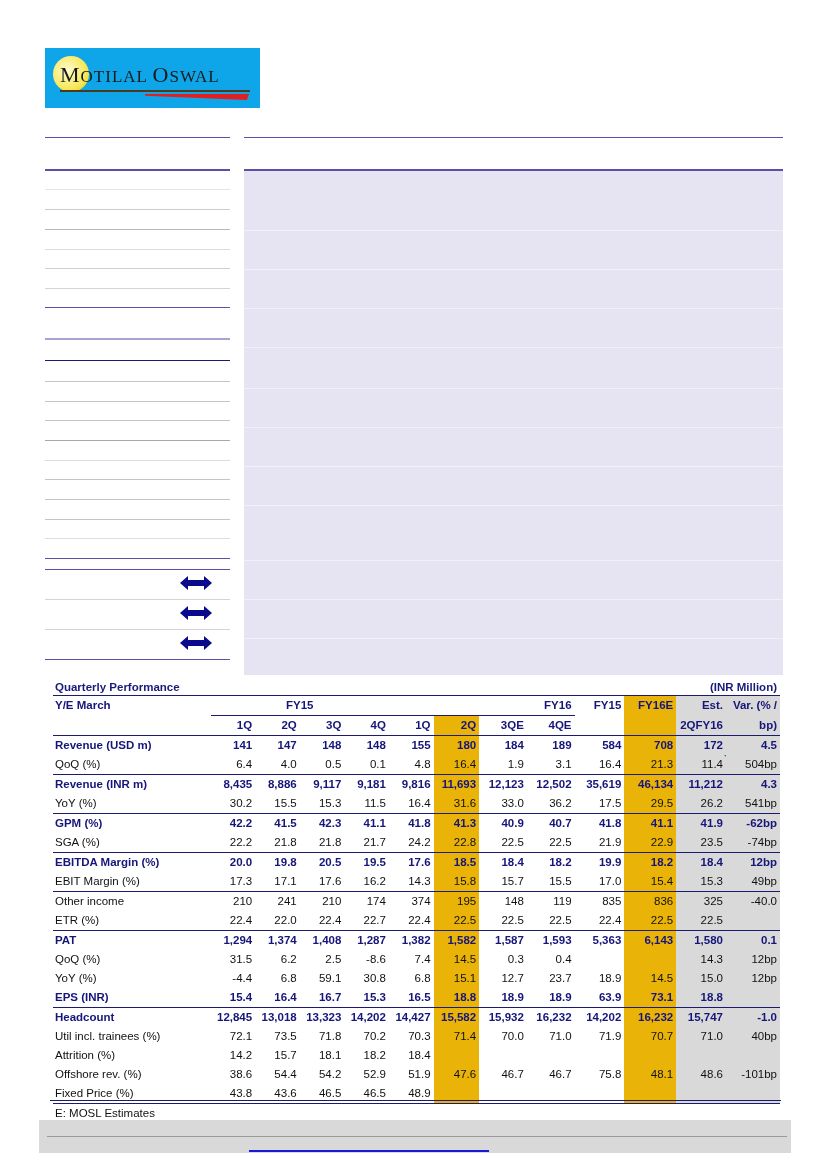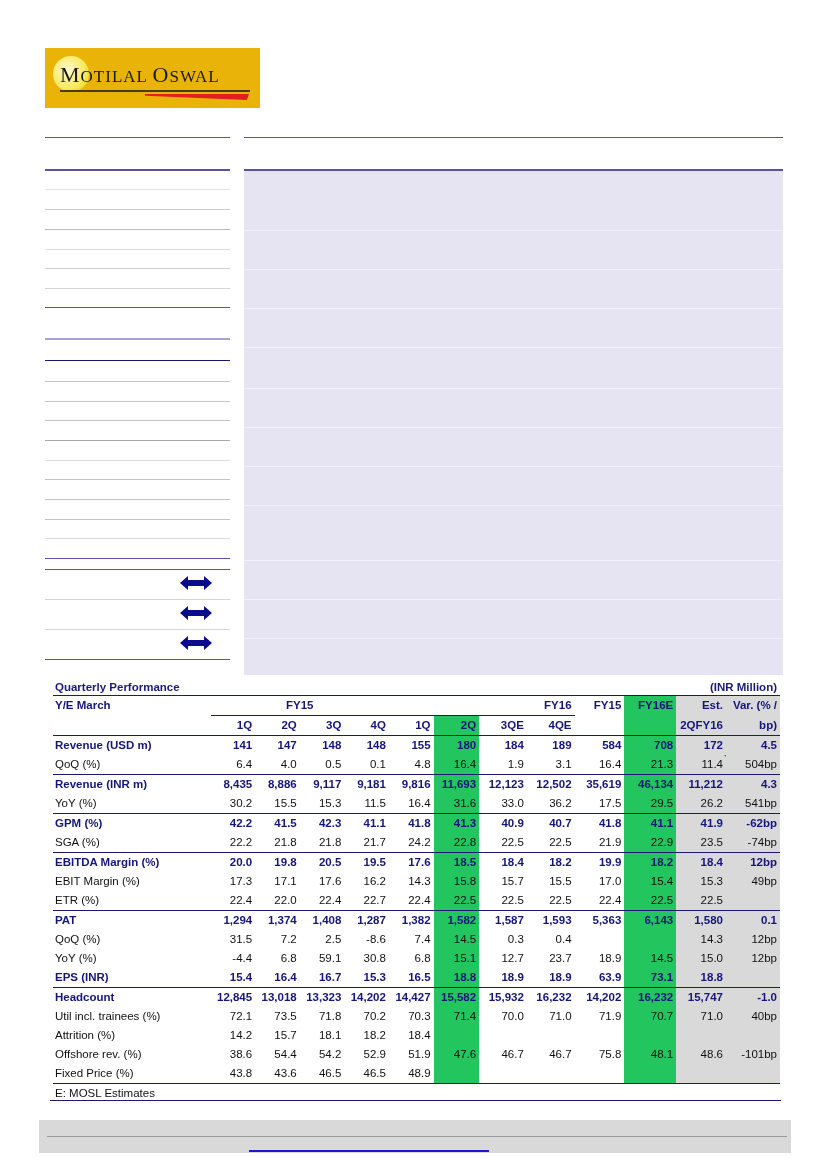--- a/index.html
+++ b/index.html
@@ -1,17 +1,17 @@
 <!DOCTYPE html>
 <html><head>
 <meta charset="utf-8">
 <style>
   html, body { margin:0; padding:0; background:#ffffff; }
   body { width:827px; height:1169px; position:relative; overflow:hidden; font-family:"Liberation Sans", sans-serif; }
-  .logo { position:absolute; left:45px; top:48px; width:215px; height:60px; background:#eab308; overflow:hidden; }
+  .logo { position:absolute; left:45px; top:48px; width:215px; height:60px; background:#0ea5e9; overflow:hidden; }
   .logo .sun { position:absolute; left:8px; top:8px; width:36px; height:36px; border-radius:50%; background:radial-gradient(circle at 40% 40%, #fffbd0, #f7e85a 60%, #f2c200); }
   .logo .name { position:absolute; left:15px; top:14px; font-family:"Liberation Serif", serif; font-size:22px; letter-spacing:1px; color:#1a1a1a; white-space:nowrap; }
   .logo .name small { font-size:17px; }
   .logo .rule { position:absolute; left:15px; top:42px; width:190px; height:2px; background:#4a3b20; }
   .logo .swoosh { position:absolute; left:100px; top:46px; width:104px; height:6px; background:#e02020; clip-path:polygon(0 0,100% 0,98% 100%,0 30%); }
 
   .left-panel { position:absolute; left:45px; top:137px; width:185px; }
   .hline { position:absolute; left:0; width:185px; height:1px; }
   .right-panel { position:absolute; left:244px; top:137px; width:539px; height:536px; }
   .rp-top { position:absolute; left:0; top:0; width:539px; height:1px; background:#5b4fa8; }
@@ -24,21 +24,21 @@
   table { border-collapse:collapse; width:727px; table-layout:fixed; font-size:11.5px; color:#111; }
   col.c-label { width:152px; }
   col.c-num { width:43px; }
   td { padding:0 3px; height:19px; line-height:19px; text-align:right; white-space:nowrap; overflow:hidden; }
   td.lbl { text-align:left; padding-left:2px; }
   .title-row td { color:#1a1a7a; font-weight:bold; height:15px; line-height:15px;margin-left:20px; }
   .bold td { font-weight:bold; color:#15157a; }
   .hdr td { font-weight:bold; color:#15157a; }
   .b-top td { border-top:1.5px solid #1a1a6e; }
   .b-bot td { border-bottom:1.5px solid #1a1a6e; }
-  td.hl { background:#22c55e; }
+  td.hl { background:#eab308; }
   td.gr { background:#d9d9d9; }
   td.fy-under { border-bottom:1.5px solid #1a1a6e; }
   .note { font-size:11.5px; color:#111; padding-left:2px; height:18px; line-height:18px; }
   .tri { position:absolute; width:0; height:0; border-left:6px solid transparent; border-top:6px solid #1e9e1e; }
 
   .bottom-rule { position:absolute; left:50px; top:1100px; width:731px; height:1px; background:#1a1a6e; }
   .footer { position:absolute; left:39px; top:1120px; width:752px; height:33px; background:#d9d9d9; }
   .footer .fl { position:absolute; left:8px; top:16px; width:740px; height:1px; background:#9a9a9a; }
   .footer .link { position:absolute; left:210px; top:30px; width:240px; height:2px; background:#1a1ad6; }
 </style>
@@ -266,20 +266,35 @@
           <td>16.2</td>
           <td>14.3</td>
           <td class="hl">15.8</td>
           <td>15.7</td>
           <td>15.5</td>
           <td>17.0</td>
           <td class="hl">15.4</td>
           <td class="gr">15.3</td>
           <td class="gr">49bp</td>
         </tr>
+        <tr class="b-top">
+          <td class="lbl">Other income</td>
+          <td>210</td>
+          <td>241</td>
+          <td>210</td>
+          <td>174</td>
+          <td>374</td>
+          <td class="hl">195</td>
+          <td>148</td>
+          <td>119</td>
+          <td>835</td>
+          <td class="hl">836</td>
+          <td class="gr">325</td>
+          <td class="gr">-40.0</td>
+        </tr>
         <tr class="">
           <td class="lbl">ETR (%)</td>
           <td>22.4</td>
           <td>22.0</td>
           <td>22.4</td>
           <td>22.7</td>
           <td>22.4</td>
           <td class="hl">22.5</td>
           <td>22.5</td>
           <td>22.5</td>
@@ -299,21 +314,21 @@
           <td>1,587</td>
           <td>1,593</td>
           <td>5,363</td>
           <td class="hl">6,143</td>
           <td class="gr">1,580</td>
           <td class="gr">0.1</td>
         </tr>
         <tr class="">
           <td class="lbl">QoQ (%)</td>
           <td>31.5</td>
-          <td>7.2</td>
+          <td>6.2</td>
           <td>2.5</td>
           <td>-8.6</td>
           <td>7.4</td>
           <td class="hl">14.5</td>
           <td>0.3</td>
           <td>0.4</td>
           <td></td>
           <td class="hl"></td>
           <td class="gr">14.3</td>
           <td class="gr">12bp</td>

